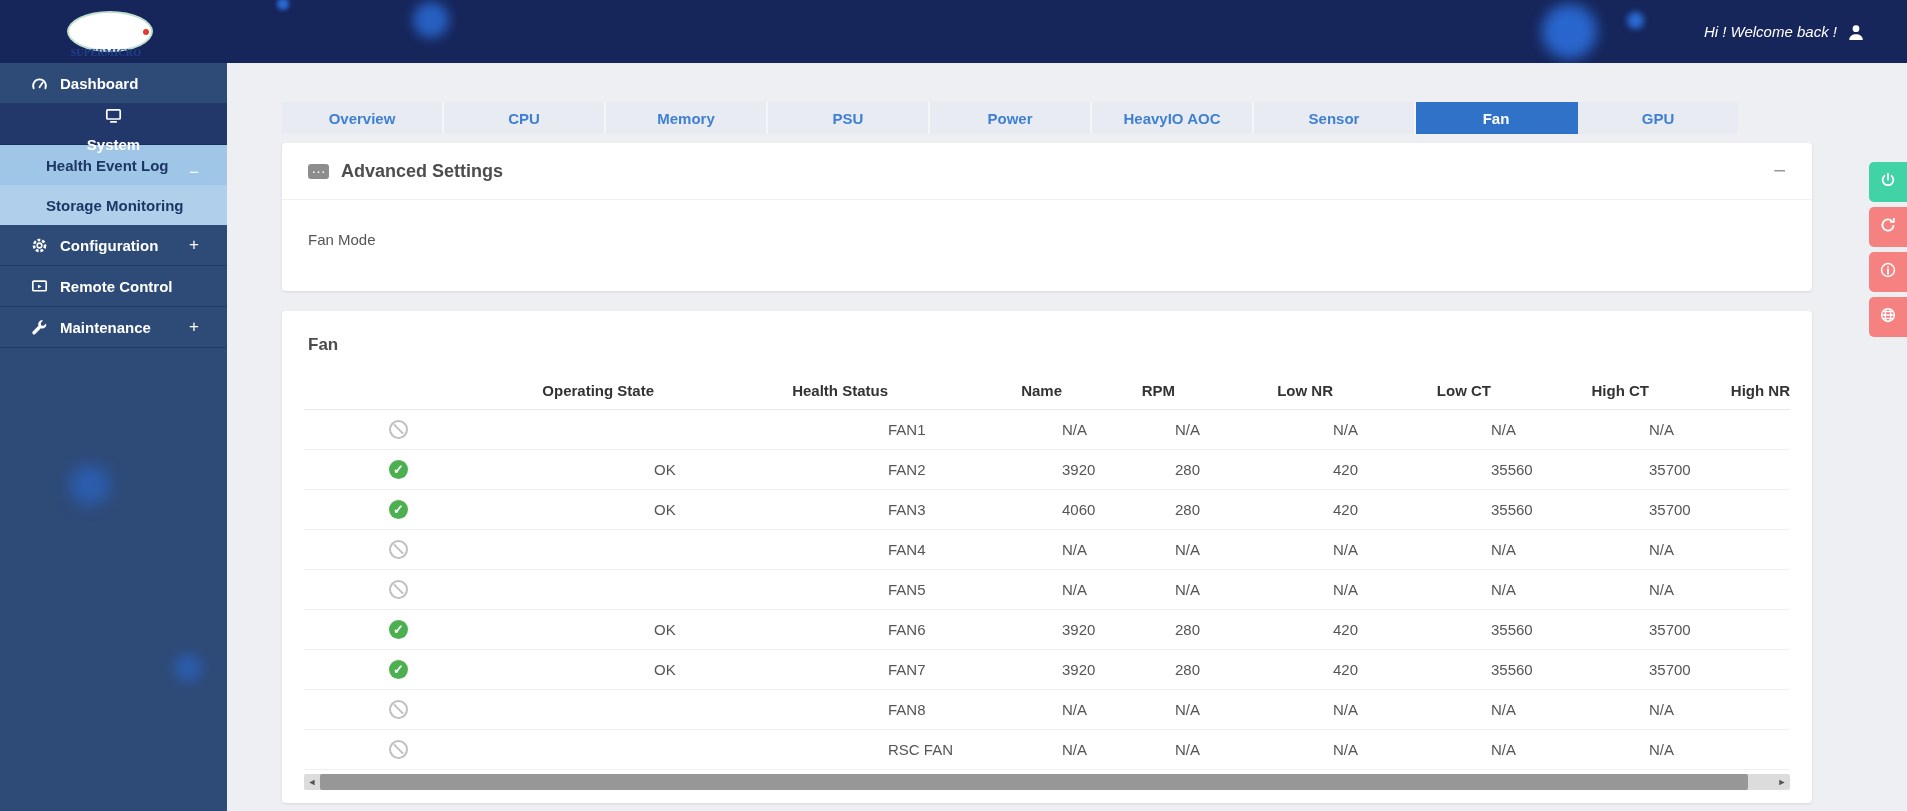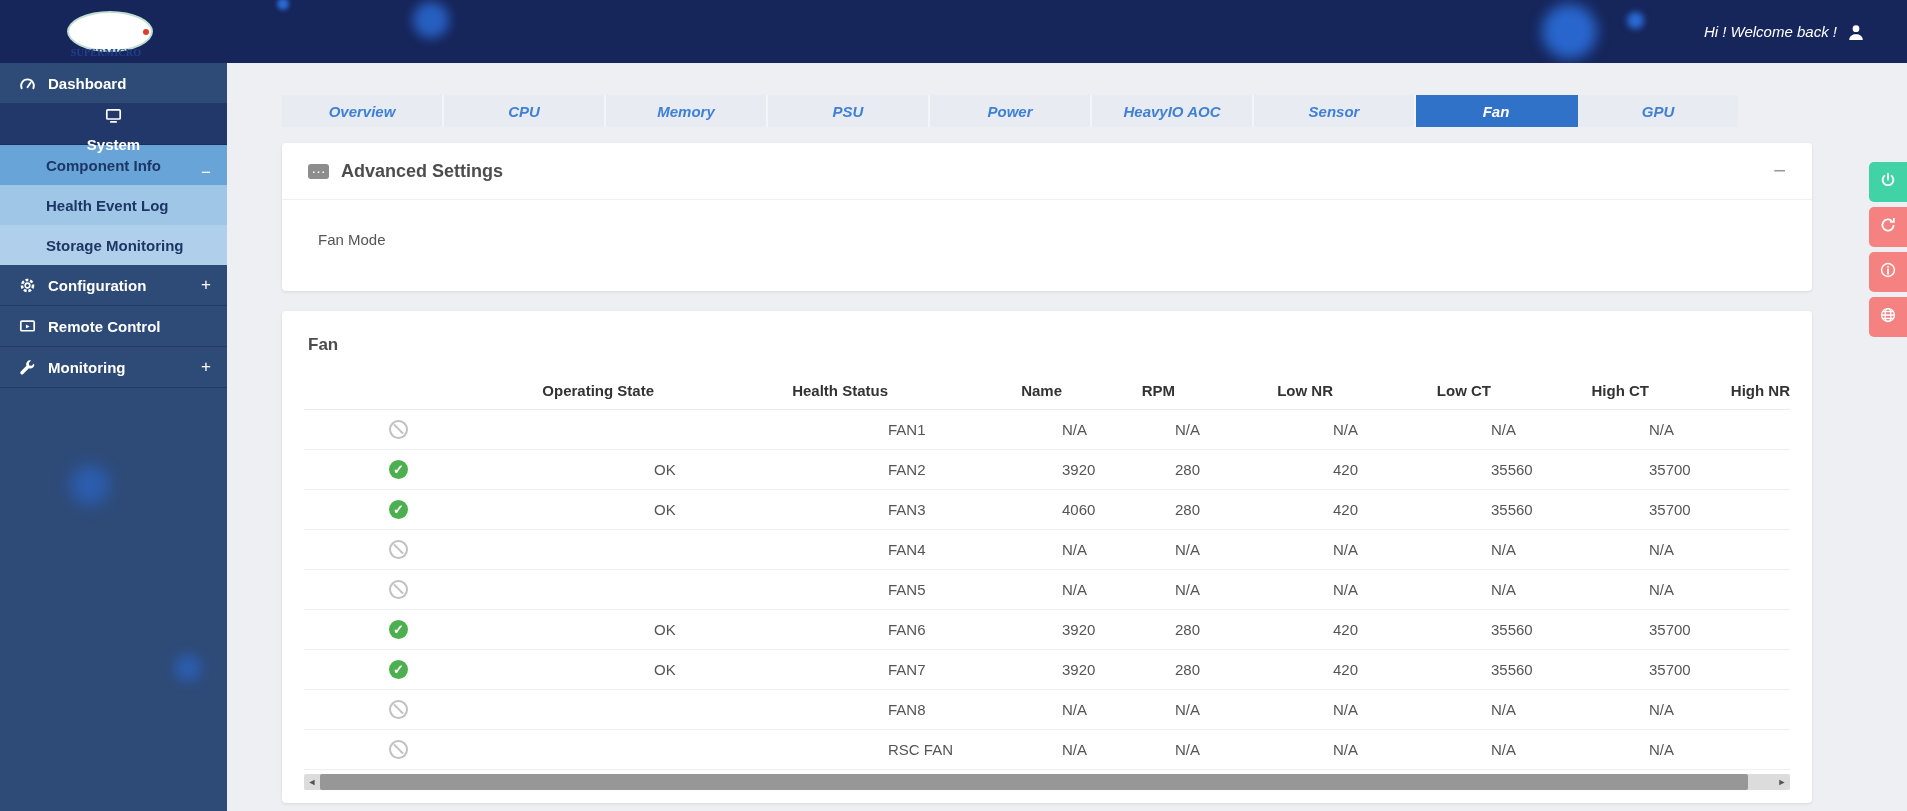--- a/index.html
+++ b/index.html
@@ -15,44 +15,44 @@
   .logo{position:absolute;left:67px;top:11px;width:82px;height:37px;background:#fff;border:2px solid #bfe0cf;border-radius:50%;display:flex;align-items:center;justify-content:center;}
   .logo-text{font-family:"Liberation Serif",serif;font-size:10px;font-weight:bold;color:#23408e;letter-spacing:.2px;margin-top:41px;}
   .logo-dot{width:6px;height:6px;border-radius:50%;background:#e23b2e;margin-left:2px;}
   .welcome{position:absolute;right:42px;top:0;height:63px;display:flex;align-items:center;gap:10px;color:#fff;font-size:15px;font-style:italic;}
   .user-ic{display:flex;align-items:center;}
 
   
   .sidebar{position:absolute;left:0;top:63px;width:227px;height:748px;background:#2e4a77;overflow:hidden;z-index:5;}
   .sg1{left:70px;top:402px;width:40px;height:40px;filter:blur(8px);opacity:.6;}
   .sg2{left:174px;top:591px;width:28px;height:28px;filter:blur(6px);opacity:.55;}
-  .nav-item{position:relative;height:40px;display:flex;align-items:center;gap:10px;padding:0 16px;color:#fff;font-size:15px;font-weight:bold;border-bottom:1px solid rgba(8,22,55,.28);cursor:pointer;}
+  .nav-item{position:relative;height:40px;display:flex;align-items:center;gap:10px;padding:0 28px;color:#fff;font-size:15px;font-weight:bold;border-bottom:1px solid rgba(8,22,55,.28);cursor:pointer;}
   .nav-item.active-parent{background:#22386a;flex-direction:column;}
   .nav-icon{width:22px;height:18px;display:flex;align-items:center;justify-content:center;flex:0 0 22px;}
   .nav-toggle{margin-left:auto;font-size:17px;font-weight:normal;}
   .sub-item{height:40px;display:flex;align-items:center;padding-left:46px;font-size:15px;font-weight:bold;color:#1d3765;cursor:pointer;}
   .sub-item.active{background:#68a4d8;}
   .sub-item.shade-1{background:#9fc5e7;}
   .sub-item.shade-2{background:#afcfeb;}
 
   
-  .tab-bar{position:absolute;left:282px;top:95px;display:flex;z-index:2;font-style:italic;}
+  .tab-bar{position:absolute;left:282px;top:102px;display:flex;z-index:2;}
   .tab{width:160px;height:32px;display:flex;align-items:center;justify-content:center;font-size:15px;font-weight:bold;color:#3f80d4;background:#e8ecf2;border-right:2px solid #f3f5f9;cursor:pointer;}
   .tab:last-child{border-right:none;}
   .tab.active{background:#2f72c8;color:#fff;border-right-color:#2f72c8;}
 
   
   .card{position:absolute;left:282px;width:1530px;background:#fff;border-radius:4px;box-shadow:0 1px 3px rgba(0,0,0,.10);}
   .card-adv{top:143px;height:148px;}
   .card-fan{top:311px;height:492px;}
   .card-title-row{height:56px;display:flex;align-items:center;padding:0 26px;border-bottom:1px solid #f0f0f0;}
   .menu-ic{width:21px;height:15px;background:#8d8d8d;border-radius:3px;color:#fff;font-size:15px;line-height:8px;text-align:center;margin-right:12px;overflow:hidden;}
   .card-title{font-size:18px;font-weight:bold;color:#4d4d4d;}
   .collapse{margin-left:auto;color:#9a9a9a;font-size:22px;line-height:20px;cursor:pointer;}
-  .fanmode-row{display:flex;align-items:center;height:78px;padding:0 26px;margin-left:10px;}
+  .fanmode-row{display:flex;align-items:center;height:78px;padding:0 26px;}
   .fanmode-label{font-size:15px;color:#555;width:261px;flex:0 0 261px;}
   .options{display:flex;align-items:center;gap:24px;}
   .radio-opt{display:flex;align-items:center;gap:5px;font-size:15px;color:#666;cursor:pointer;}
   .radio{width:16px;height:16px;box-sizing:border-box;border:2px solid #8f8f8f;border-radius:50%;background:#fff;position:relative;display:inline-block;}
   .radio.sel{border-color:#2f72c8;}
   .radio.sel::after{content:'';position:absolute;left:2px;top:2px;width:8px;height:8px;border-radius:50%;background:#2f72c8;}
 
   
   .fan-title{padding:24px 26px 0;font-size:17px;font-weight:bold;color:#4d4d4d;}
   .fan-table{border-collapse:collapse;table-layout:fixed;width:1486px;margin:16px 22px 0;}
@@ -112,23 +112,20 @@
       <div class="nav-item active-parent">
         <span class="nav-icon">
           <svg width="17" height="17" viewBox="0 0 16 16">
             <rect x="1.7" y="2.7" width="12.6" height="8.6" rx="1" fill="none" stroke="#fff" stroke-width="1.6"></rect>
             <path d="M5.5 14h5" stroke="#fff" stroke-width="1.6" stroke-linecap="round"></path>
           </svg>
         </span>
         <span class="nav-label">System</span>
         <span class="nav-toggle">−</span>
       </div>
-      <div class="sub-item active">
-        <span>Component Info</span>
-      </div>
       <div class="sub-item shade-1">
         <span>Health Event Log</span>
       </div>
       <div class="sub-item shade-2">
         <span>Storage Monitoring</span>
       </div>
       <div class="nav-item">
         <span class="nav-icon">
           <svg width="17" height="17" viewBox="0 0 16 16">
             <circle cx="8" cy="8" r="5.2" fill="none" stroke="#fff" stroke-width="2.4" stroke-dasharray="2.7 1.7"></circle>
@@ -146,21 +143,21 @@
           </svg>
         </span>
         <span class="nav-label">Remote Control</span>
       </div>
       <div class="nav-item">
         <span class="nav-icon">
           <svg width="17" height="17" viewBox="0 0 16 16">
             <path d="M14.2 4.2a3.6 3.6 0 0 1-4.9 4.4L4 14a1.6 1.6 0 0 1-2.3-2.3L7 6.4a3.6 3.6 0 0 1 4.4-4.9L9.2 3.7l.4 2.3 2.3.4z" fill="#fff"></path>
           </svg>
         </span>
-        <span class="nav-label">Monitoring</span>
+        <span class="nav-label">Maintenance</span>
         <span class="nav-toggle">+</span>
       </div>
     </nav>
 </div>
 
 <div class="tab-bar" id="tab-bar">
     <div class="tab">Overview</div>
     <div class="tab">CPU</div>
     <div class="tab">Memory</div>
     <div class="tab">PSU</div>

